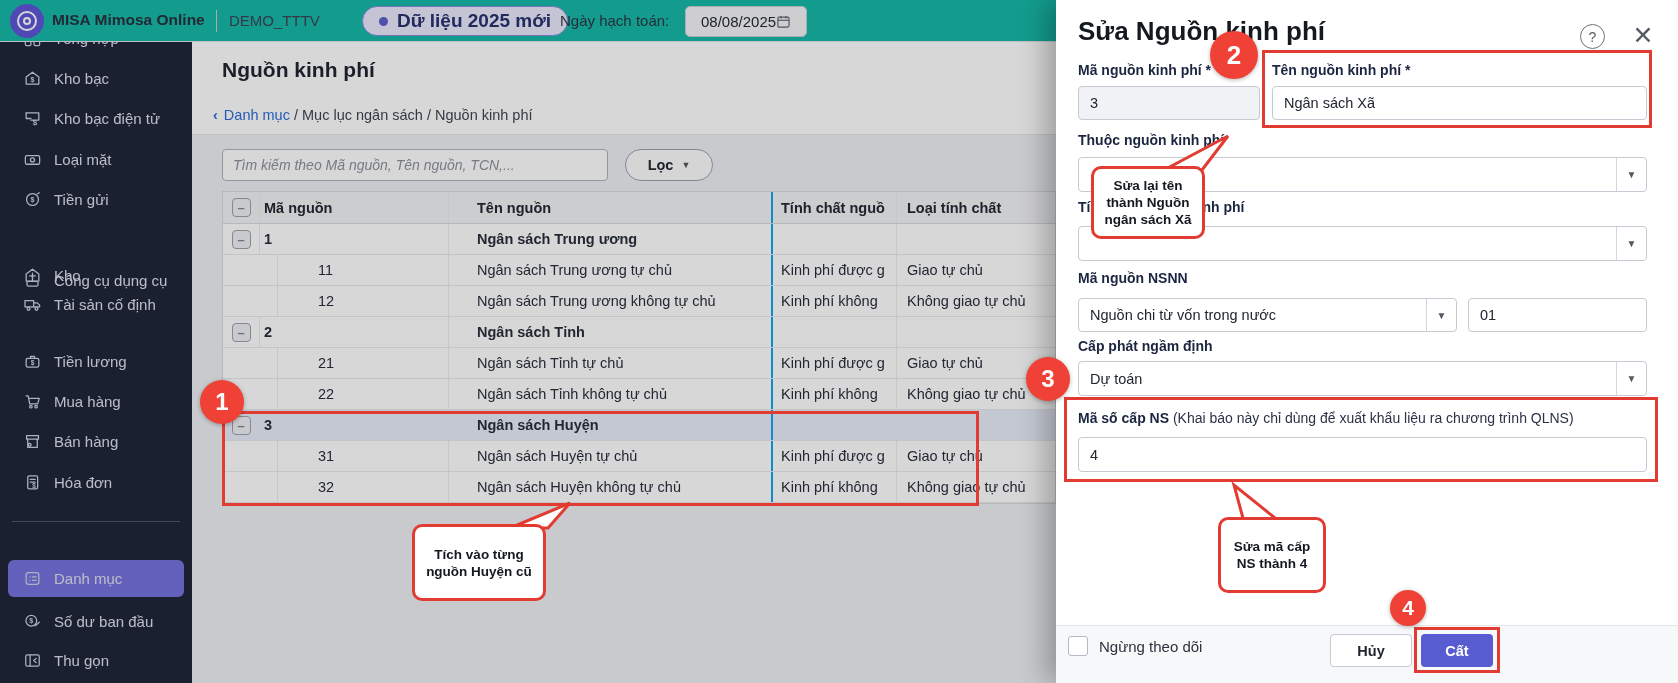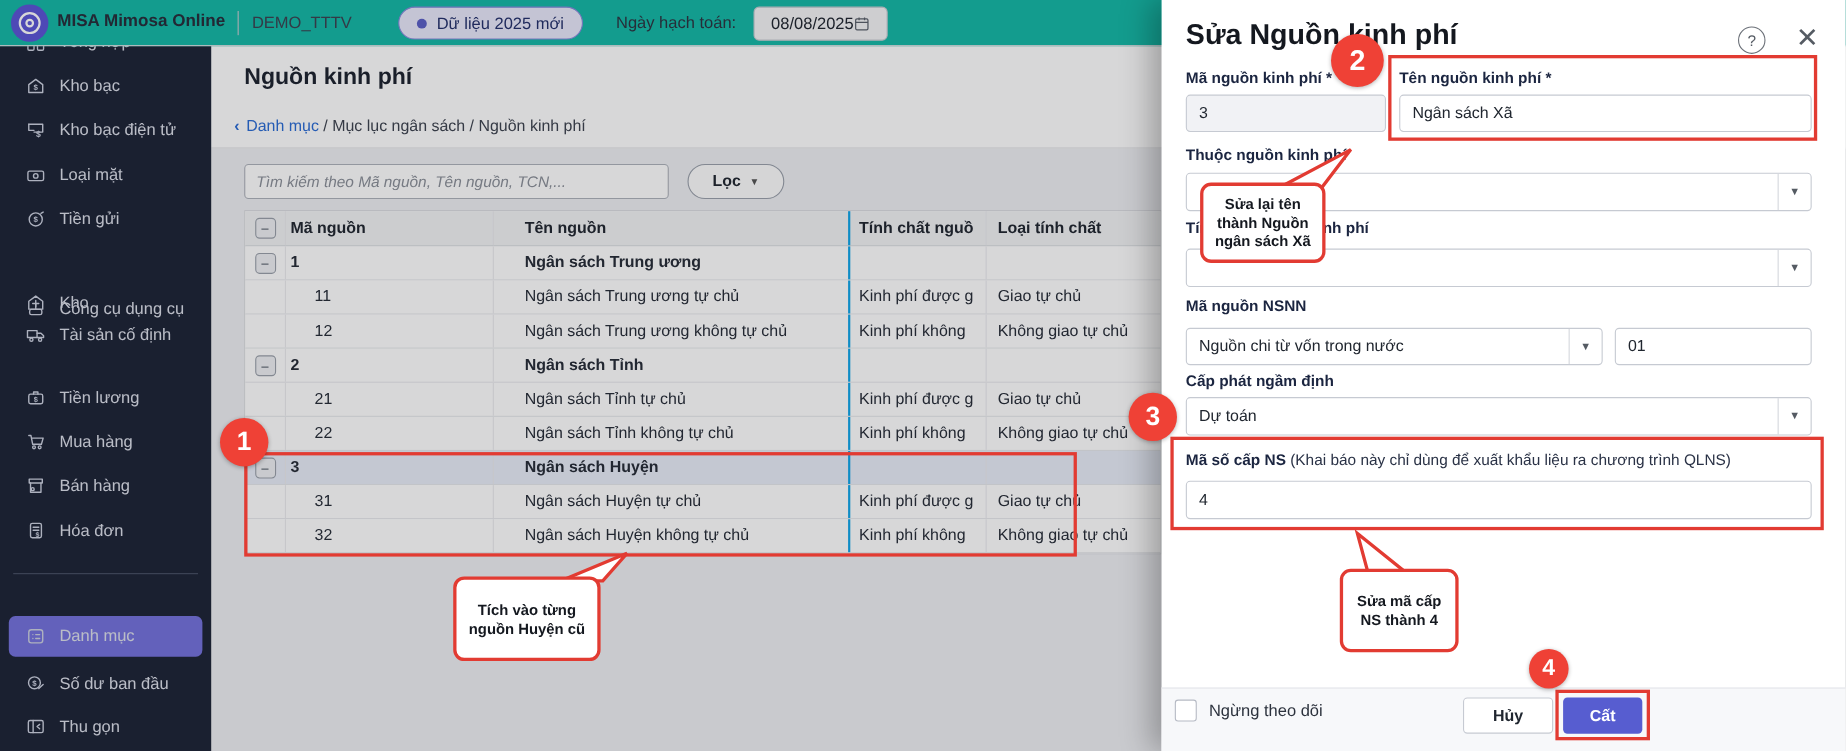--- a/index.html
+++ b/index.html
@@ -12,21 +12,21 @@
   #topbar{left:0;top:0;width:1678px;height:42px;background:#14b8a6;border-bottom:1px solid #e2e3e6;z-index:5;}
   #logo{left:10px;top:4px;width:34px;height:34px;border-radius:50%;background:#5b55d6;display:flex;align-items:center;justify-content:center;}
   #logo .ring{width:20px;height:20px;border:2.5px solid #fff;border-radius:50%;display:flex;align-items:center;justify-content:center;}
   #logo .ring .dot{width:8px;height:8px;border:2px solid #fff;border-radius:50%;}
   .brand{left:52px;top:11px;font-size:15.5px;font-weight:bold;color:#262d3a;}
   .tb-divider{left:216px;top:10px;width:1px;height:22px;background:#c9ccd2;}
   .workspace{left:229px;top:12px;font-size:15px;color:#3b4250;}
   #data-pill{left:362px;top:6px;height:30px;padding:0 16px;border:1.5px solid #8789dd;border-radius:16px;
     background:#e9e9fb;display:flex;align-items:center;gap:9px;}
   #data-pill .dot{width:9px;height:9px;border-radius:50%;background:#5b5fc7;}
-  #data-pill .txt{font-size:15px;font-weight:normal;color:#23306b;}
+  #data-pill .txt{font-size:19px;font-weight:bold;color:#23306b;}
   .date-label{left:560px;top:12px;font-size:15px;color:#2c3340;}
   #date-box{left:685px;top:6px;width:122px;height:31px;background:#f4f4f6;border:1px solid #c9ccd2;border-radius:5px;
     display:flex;align-items:center;justify-content:space-between;padding:0 15px;}
   #date-box .val{font-size:15px;color:#20262f;}
 
   
   #sidebar{left:0;top:0;width:192px;height:683px;background:#1c2336;z-index:4;}
   .side-item{position:absolute;left:8px;width:176px;height:32px;display:flex;align-items:center;gap:12px;
     padding-left:14px;color:#dde0ea;font-size:15px;border-radius:6px;cursor:pointer;}
   .side-item.active{background:#7472dd;height:37px;}
@@ -49,21 +49,21 @@
 
   
   #table{left:222px;top:191px;width:834px;background:#fff;border:1px solid #d8dade;}
   .t-header{position:relative;height:32px;background:#f2f3f5;border-bottom:1px solid #d8dade;font-weight:bold;color:#20262f;}
   .t-row{position:relative;height:31px;border-bottom:1px solid #e6e8ec;background:#fff;color:#262c37;}
   .t-row.selected{background:#e9edf8;}
   .t-row.group{font-weight:bold;}
   .cell{position:absolute;top:0;height:100%;display:flex;align-items:center;font-size:14.5px;overflow:hidden;white-space:nowrap;}
   .c-check{left:0;width:36px;justify-content:center;}
   .c-code{left:36px;width:189px;padding-left:4px;border-left:1px solid #ececef;}
-  .c-code.child{padding-left:26px;}
+  .c-code.child{padding-left:40px;margin-left:18px;}
   .c-name{left:225px;width:323px;padding-left:28px;border-left:1px solid #ececef;}
   .c-nature{left:548px;width:125px;padding-left:8px;border-left:2px solid #0ea5e9;}
   .c-type{left:673px;width:161px;padding-left:10px;border-left:1px solid #ececef;}
   .chk{width:19px;height:19px;border:1px solid #9aa0aa;border-radius:4px;background:#eef0f3;
     display:flex;align-items:center;justify-content:center;color:#7e838d;font-size:13px;line-height:1;}
 
   
   #dim{left:0;top:0;width:1056px;height:683px;background:rgba(15,18,26,0.17);z-index:20;pointer-events:none;}
 
   

